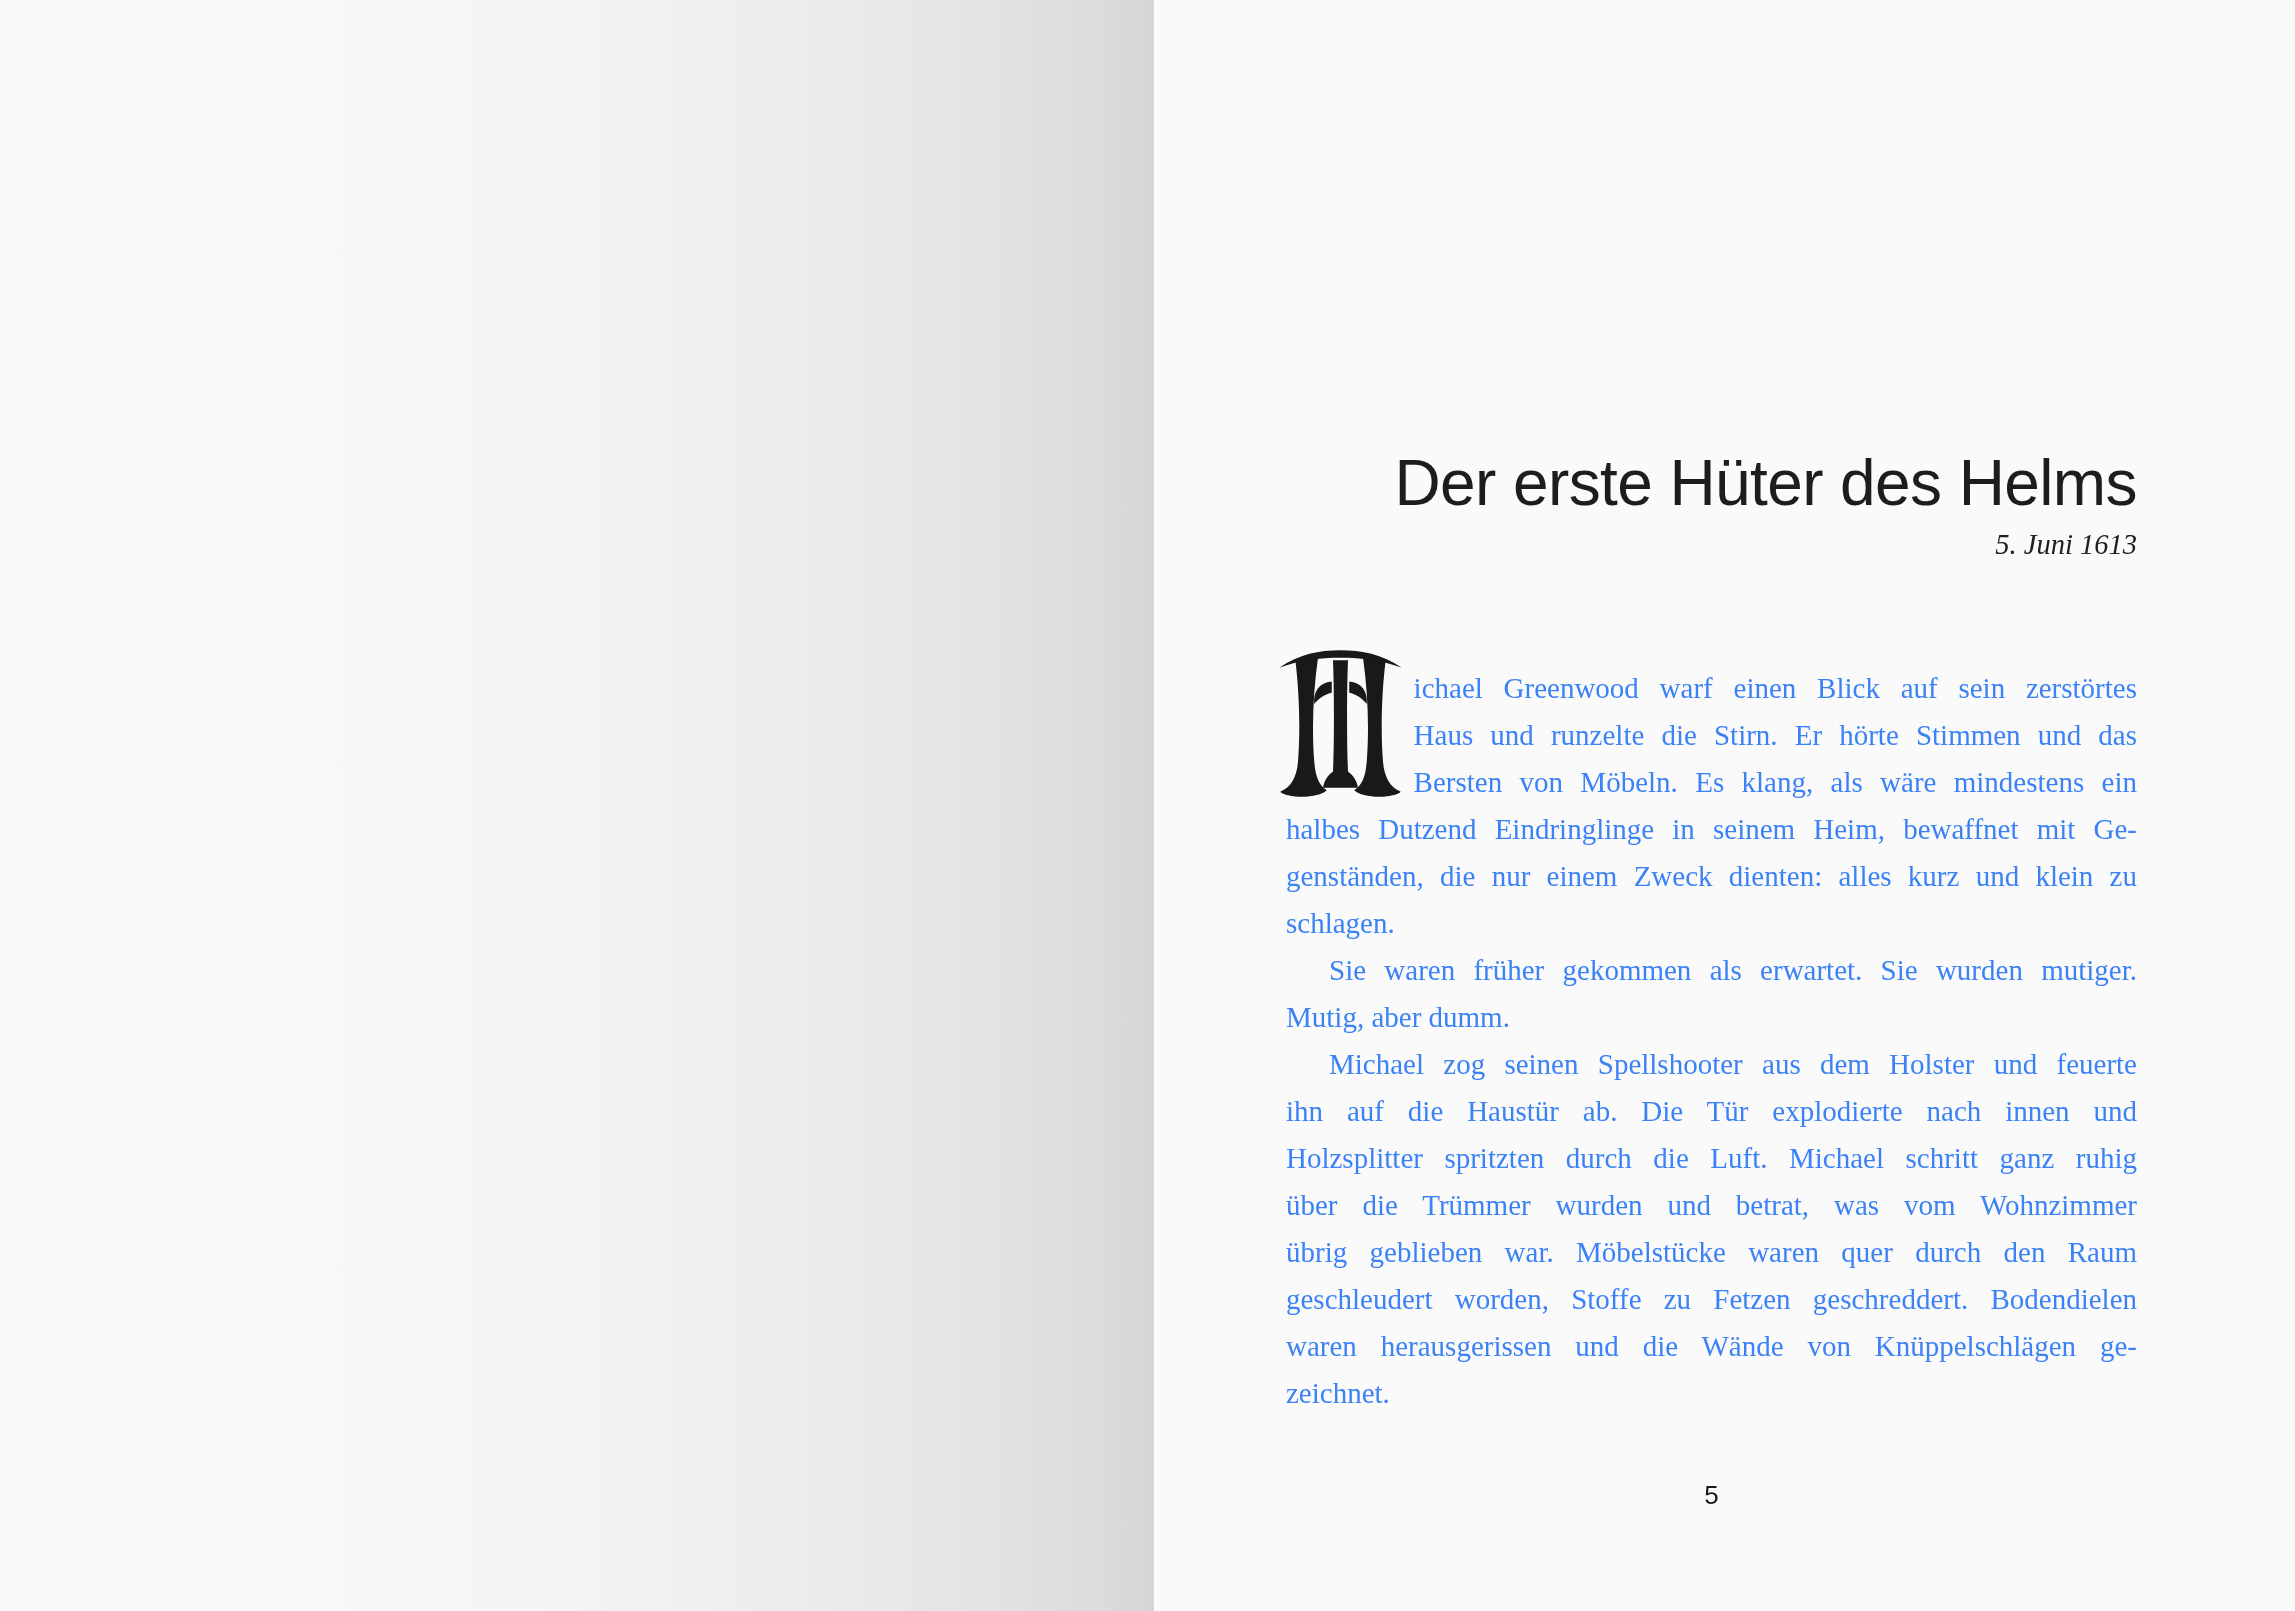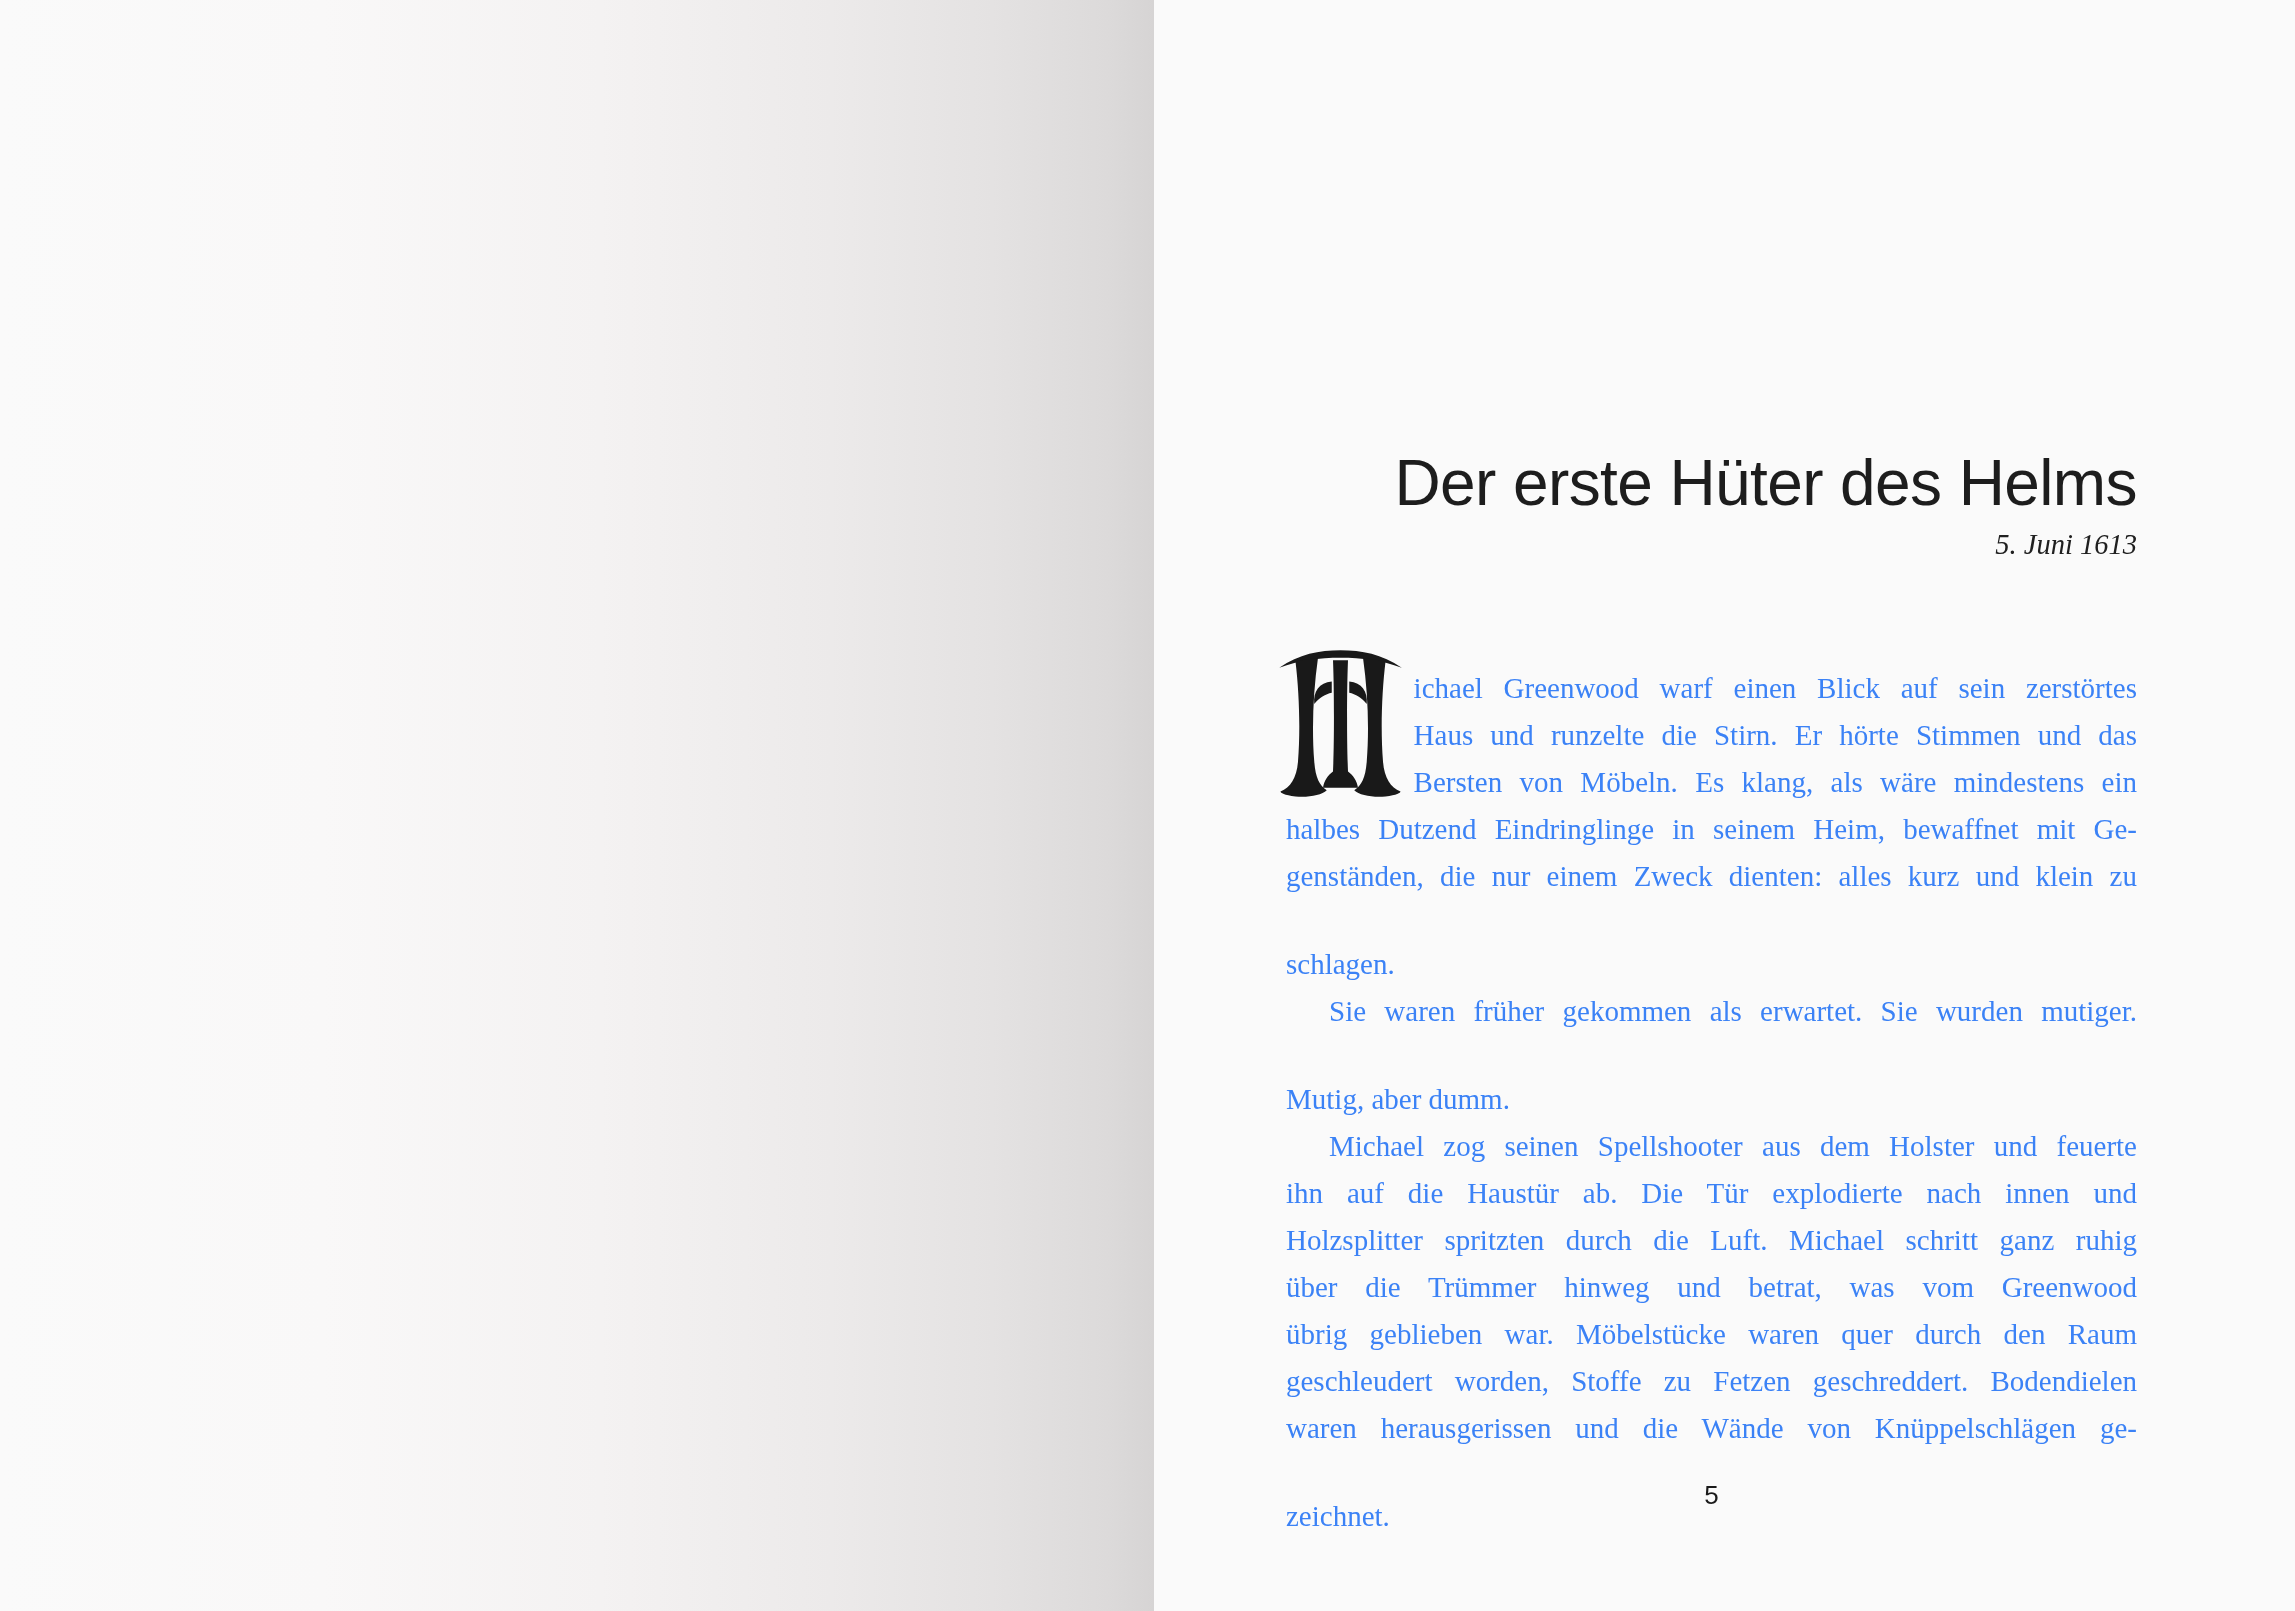--- a/index.html
+++ b/index.html
@@ -35,21 +35,21 @@
   .bodytext{
     position:absolute;top:665px;left:0;width:851px;
     font-size:29px;line-height:47px;color:#3b82f6;
   }
   .dropcap{
     float:left;width:125px;height:157px;
     margin:-18px 11px 0 -8.4px;
   }
   .dropcap svg{display:block;width:100%;height:100%;}
   .line{text-align:justify;text-align-last:justify;}
-  .line.last{text-align:right;text-align-last:left;margin-top:41px;}
+  .line.last{text-align:right;text-align-last:left;}
   .line.indent{text-indent:43px;}
   .pagenum{
     position:absolute;top:1480px;left:0;width:851px;text-align:center;
     font-family:"Liberation Sans",sans-serif;font-size:26px;color:#1a1a1a;
   }
 </style>
 </head>
 <body>
 
 <div class="spread">
@@ -91,21 +91,21 @@
         <div class="line">halbes Dutzend Eindringlinge in seinem Heim, bewaffnet mit Ge-</div>
         <div class="line">genständen, die nur einem Zweck dienten: alles kurz und klein zu</div>
         <div class="line last">schlagen.</div>
 
         <div class="line indent">Sie waren früher gekommen als erwartet. Sie wurden mutiger.</div>
         <div class="line last">Mutig, aber dumm.</div>
 
         <div class="line indent">Michael zog seinen Spellshooter aus dem Holster und feuerte</div>
         <div class="line">ihn auf die Haustür ab. Die Tür explodierte nach innen und</div>
         <div class="line">Holzsplitter spritzten durch die Luft. Michael schritt ganz ruhig</div>
-        <div class="line">über die Trümmer hinweg und betrat, was vom Greenwood</div>
+        <div class="line">über die Trümmer wurden und betrat, was vom Wohnzimmer</div>
         <div class="line">übrig geblieben war. Möbelstücke waren quer durch den Raum</div>
         <div class="line">geschleudert worden, Stoffe zu Fetzen geschreddert. Bodendielen</div>
         <div class="line">waren herausgerissen und die Wände von Knüppelschlägen ge-</div>
         <div class="line last">zeichnet.</div>
 
       </div>
 
       <div class="pagenum">5</div>
 
     </div>

